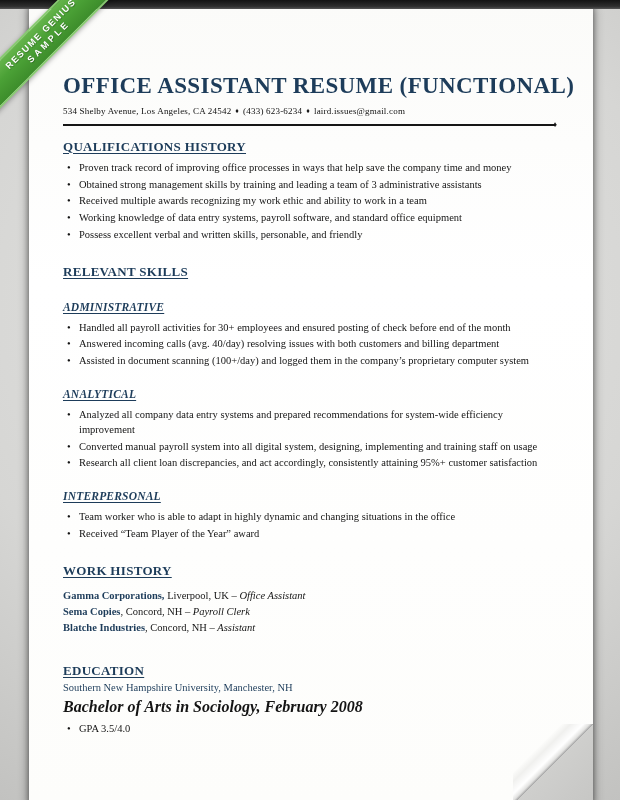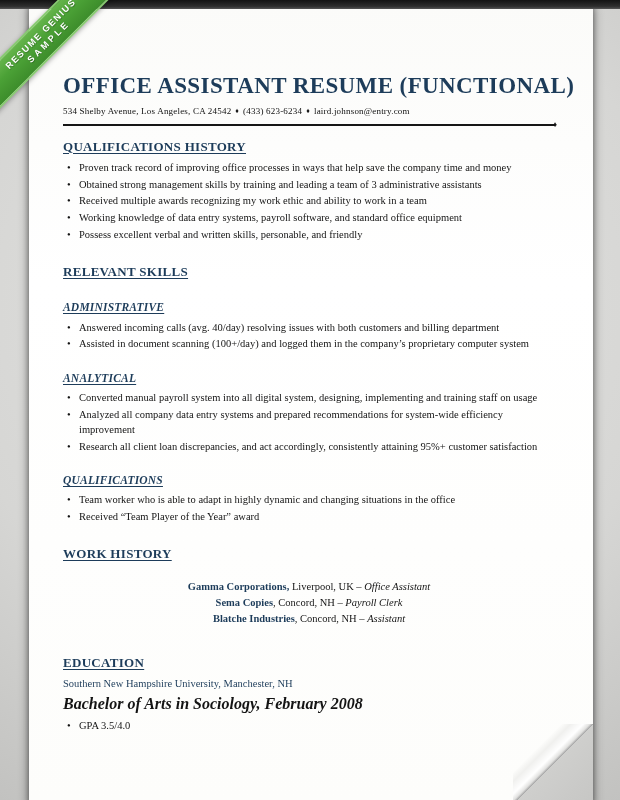--- a/index.html
+++ b/index.html
@@ -46,25 +46,25 @@
   }
   .group { margin-top: 20px; }
   .group + .group { margin-top: 19px; }
   ul.bullets { list-style: none; margin-top: 5px; }
   ul.bullets li {
     position: relative; font-size: 10.5px; line-height: 1.45;
     padding-left: 16px; padding-right: 2px; margin-bottom: 1.5px; color: #141414;
   }
   ul.bullets li::before { content: "•"; position: absolute; left: 4px; top: 0; color: #141414; }
   
-  .jobs { margin-top: 17px; text-align: center; }
+  .jobs { margin-top: 9px; }
   .job { font-size: 10.5px; line-height: 1.5; color: #141414; }
   .job .company { font-weight: bold; color: #1d3c5a; }
   .job .role { font-style: italic; }
-  .edu-lines { margin-top: 5px; }
+  .edu-lines { }
   .school { font-size: 10.5px; line-height: 1.5; color: #1d3c5a; }
   .degree { font-size: 16px; line-height: 1.5; font-weight: bold; font-style: italic; color: #141414; }
   .section-edu ul.bullets { margin-top: 2px; }
   
   .ribbon-wrap { position: absolute; top: 0; left: 0; width: 140px; height: 140px; overflow: hidden; z-index: 6; }
   .ribbon {
     position: absolute; left: -50px; top: 20px; width: 190px;
     transform: rotate(-45deg);
     background: linear-gradient(180deg, #66b54c 0%, #4ba136 45%, #3d8d2b 100%);
     border-top: 2px solid #86c96f; border-bottom: 2px solid #86c96f;
@@ -89,21 +89,21 @@
 
 <div class="stage">
 
   <div class="top-edge"></div>
 
   <div class="page">
 
     <header>
       <h1 class="title">OFFICE ASSISTANT RESUME (FUNCTIONAL)</h1>
       <div class="contact">
-        <span>534 Shelby Avenue, Los Angeles, CA 24542</span><span class="sep">♦</span><span>(433) 623-6234</span><span class="sep">♦</span><span>laird.johnson@entry.com</span>
+        <span>534 Shelby Avenue, Los Angeles, CA 24542</span><span class="sep">♦</span><span>(433) 623-6234</span><span class="sep">♦</span><span>laird.issues@gmail.com</span>
       </div>
       <div class="rule">
         <span class="diamond">♦</span>
       </div>
     </header>
 
     <section class="section">
       <h2 class="sec">QUALIFICATIONS HISTORY</h2>
       <ul class="bullets">
         <li>Proven track record of improving office processes in ways that help save the company time and money</li>
@@ -113,36 +113,37 @@
         <li>Possess excellent verbal and written skills, personable, and friendly</li>
       </ul>
     </section>
 
     <section class="section section-skills">
       <h2 class="sec">RELEVANT SKILLS</h2>
 
       <div class="group">
         <h3 class="sub">ADMINISTRATIVE</h3>
         <ul class="bullets">
+          <li>Handled all payroll activities for 30+ employees and ensured posting of check before end of the month</li>
           <li>Answered incoming calls (avg. 40/day) resolving issues with both customers and billing department</li>
           <li>Assisted in document scanning (100+/day) and logged them in the company’s proprietary computer system</li>
         </ul>
       </div>
 
       <div class="group">
         <h3 class="sub">ANALYTICAL</h3>
         <ul class="bullets">
+          <li>Analyzed all company data entry systems and prepared recommendations for system-wide efficiency improvement</li>
           <li>Converted manual payroll system into all digital system, designing, implementing and training staff on usage</li>
-          <li>Analyzed all company data entry systems and prepared recommendations for system-wide efficiency improvement</li>
           <li>Research all client loan discrepancies, and act accordingly, consistently attaining 95%+ customer satisfaction</li>
         </ul>
       </div>
 
       <div class="group">
-        <h3 class="sub">QUALIFICATIONS</h3>
+        <h3 class="sub">INTERPERSONAL</h3>
         <ul class="bullets">
           <li>Team worker who is able to adapt in highly dynamic and changing situations in the office</li>
           <li>Received “Team Player of the Year” award</li>
         </ul>
       </div>
     </section>
 
     <section class="section section-work">
       <h2 class="sec">WORK HISTORY</h2>
       <div class="jobs">

